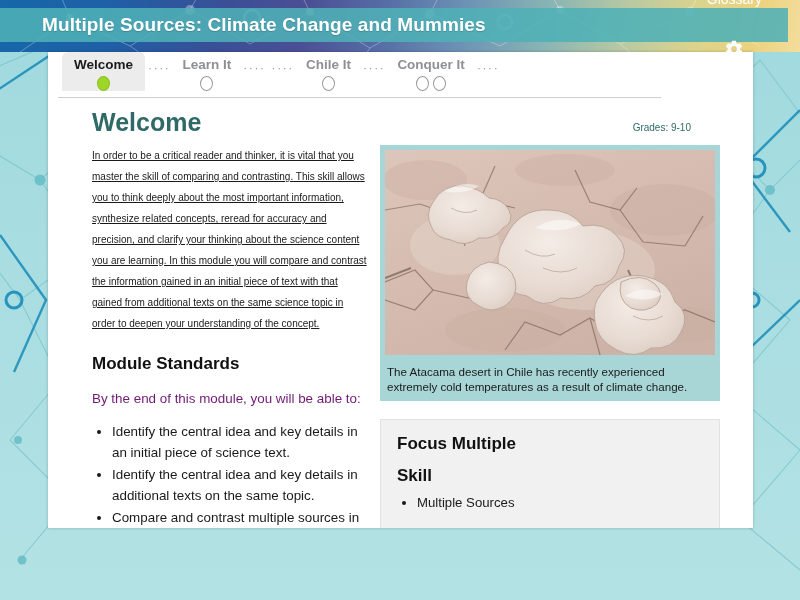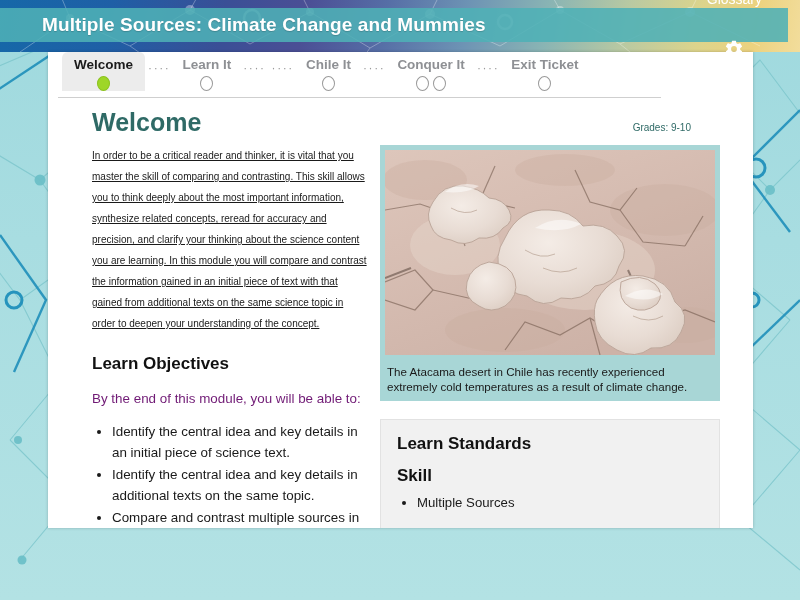--- a/index.html
+++ b/index.html
@@ -383,41 +383,35 @@
 
       <div class="tab">
         <div class="tab-label">Conquer It</div>
         <div class="tab-dots-row">
           <span class="dot"></span>
           <span class="dot"></span>
         </div>
       </div>
       <span class="sep">····</span>
 
-      <div class="tab">
-        <div class="tab-label">Exit Ticket</div>
-        <div class="tab-dots-row">
-          <span class="dot"></span>
-        </div>
-      </div>
     </div>
 
     <div id="body">
 
       <div id="title-row">
         <div id="page-title">Welcome</div>
         <div id="grades">Grades: 9-10</div>
       </div>
 
       <div id="cols">
 
         <div id="col-left">
           <p id="intro-para">In order to be a critical reader and thinker, it is vital that you master the skill of comparing and contrasting. This skill allows you to think deeply about the most important information, synthesize related concepts, reread for accuracy and precision, and clarify your thinking about the science content you are learning.  In this module you will compare and contrast the information gained in an initial piece of text with that gained from additional texts on the same science topic in order to deepen your understanding of the concept.</p>
 
-          <h2 id="objectives-heading">Learn Objectives</h2>
+          <h2 id="objectives-heading">Module Standards</h2>
 
           <p id="objectives-intro">By the end of this module, you will be able to:</p>
 
           <ul id="objectives-list">
             <li>Identify the central idea and key details in an initial piece of science text.</li>
             <li>Identify the central idea and key details in additional texts on the same topic.</li>
             <li>Compare and contrast multiple sources in order to identify where the information supports or contradicts previous</li>
           </ul>
         </div>
 
@@ -491,21 +485,21 @@
                     <path d="M66 58 q14 8 26 2"></path>
                     <path d="M248 166 q16 8 30 0"></path>
                   </g>
                 </svg>
               </div>
             </div>
             <figcaption id="caption">The Atacama desert in Chile has recently experienced extremely cold temperatures as a result of climate change.</figcaption>
           </figure>
 
           <div id="standards-panel">
-            <h2 id="standards-heading">Learn Standards</h2>
+            <h2 id="standards-heading">Focus Multiple</h2>
             <h2 id="skill-heading">Skill</h2>
             <ul id="skill-list">
               <li>Multiple Sources</li>
             </ul>
           </div>
 
         </div>
       </div>
     </div>
   </div>

